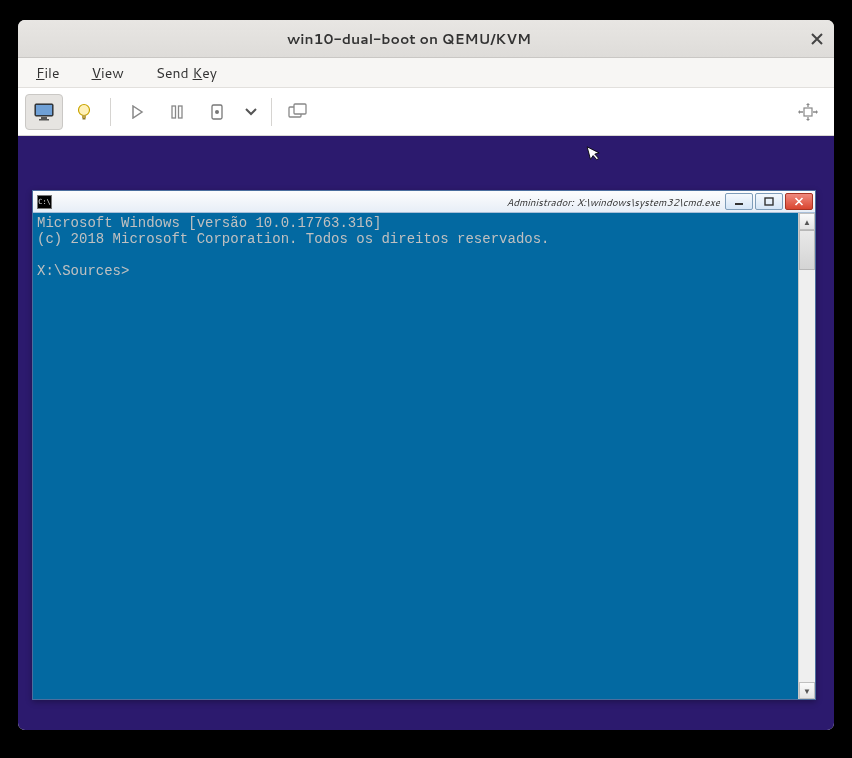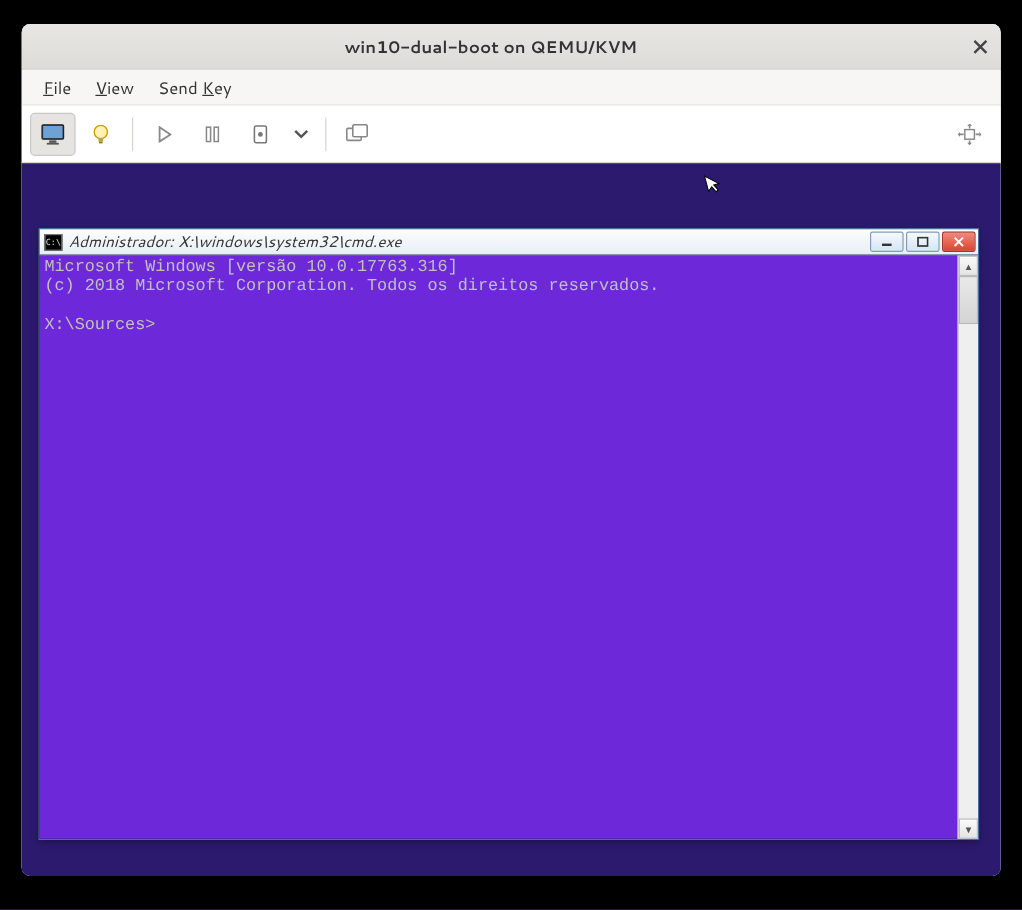--- a/index.html
+++ b/index.html
@@ -48,21 +48,21 @@
     font-size: 17px;
     cursor: pointer;
   }
   .menubar {
     height: 30px;
     background: #f7f6f4;
     border-bottom: 1px solid #e2e0dd;
     display: flex;
     align-items: center;
     padding: 0 8px;
-    gap: 0;
+    gap: 12px;
   }
   .menu-item {
     padding: 3px 10px;
     font-size: 14px;
     color: #333;
     cursor: pointer;
     border-radius: 3px;
   }
   .menu-item .ul { text-decoration: underline; }
   .toolbar {
@@ -136,25 +136,26 @@
     border: 1px solid #777;
     display: flex;
     align-items: center;
     justify-content: center;
     font-size: 7px;
     color: #ddd;
     font-family: monospace;
   }
   .cmd-title-text {
     flex: 1;
-    font-size: 13px;
+    font-size: 10px;
     color: #333;
     font-style: italic;
     white-space: nowrap;
     overflow: hidden;
+    text-align: right;
   }
   .win-btns { display: flex; gap: 2px; }
   .win-btn {
     width: 28px;
     height: 17px;
     border-radius: 2px;
     border: 1px solid #7f9db9;
     background: linear-gradient(#f5f9fd,#d5e5f6);
     display: flex;
     align-items: center;
@@ -162,21 +163,21 @@
     cursor: pointer;
   }
   .win-btn.close {
     background: linear-gradient(#f08a7e,#d94530);
     border-color: #a83424;
     color: #fff;
   }
   .cmd-body {
     flex: 1;
     display: flex;
-    background: #6d28d9;
+    background: #0369a1;
   }
   .cmd-text {
     flex: 1;
     padding: 2px 4px;
     font-family: "Consolas", "Courier New", monospace;
     font-size: 14px;
     color: #c0c0c0;
     white-space: pre;
   }
   .cmd-scroll {

